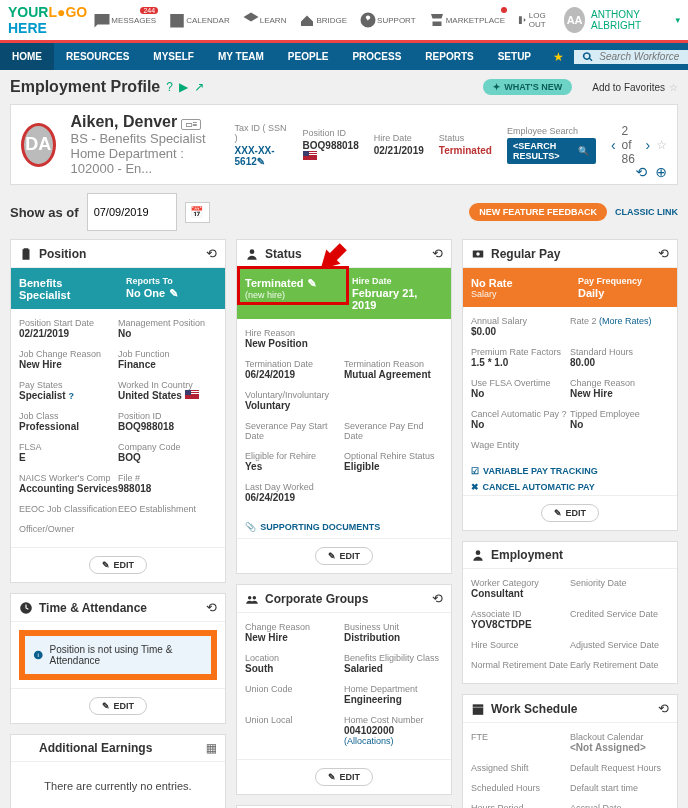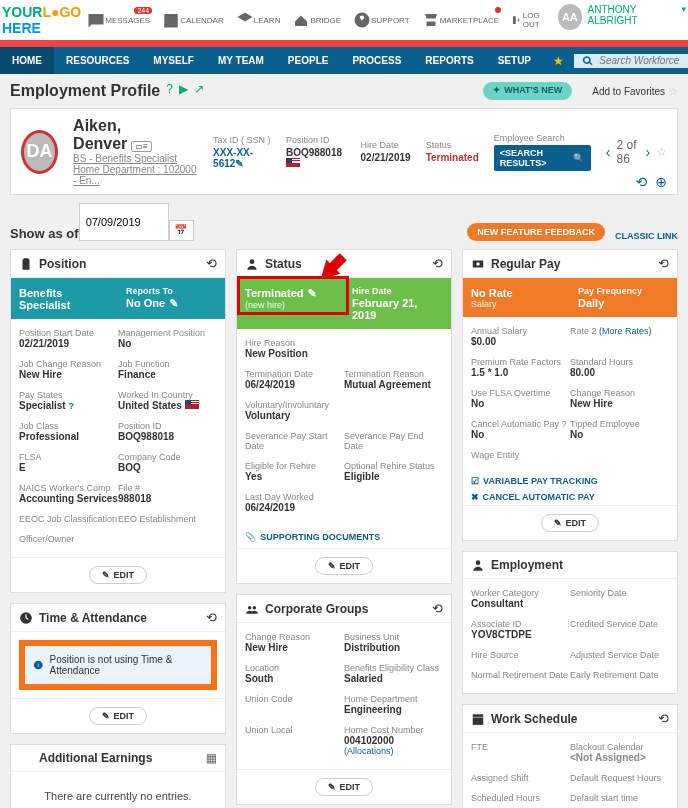--- a/index.html
+++ b/index.html
@@ -1,67 +1,67 @@
 <!DOCTYPE html>
 <html><head>
 <meta charset="utf-8">
 <style>
   * { box-sizing: border-box; margin: 0; padding: 0; }
   body { font-family: Arial, Helvetica, sans-serif; font-size: 11px; color: #333; background: #f0f0f0; width:688px; }
-  .topbar { background:#fff; display:flex; padding:4px 2px; border-bottom:7px solid #ef4444; }
+  .topbar { background:#fff; display:flex; align-items:center; padding:4px 8px; border-bottom:3px solid #ef4444; }
   .logo { font-weight:bold; font-size:14px; }
   .logo .y{color:#0a7;} .logo .l{color:#f90;} .logo .h{color:#09c;}
   .topbar-spacer{flex:1;}
   .top-icons{display:flex;gap:0;align-items:center;}
   .top-icon{display:flex;flex-direction:row;align-items:center;font-size:8px;color:#666;padding:2px 6px;position:relative;}
   .top-icon svg{width:18px;height:18px;fill:#666;}
   .badge{position:absolute;top:-2px;right:4px;background:#d33;color:#fff;border-radius:6px;font-size:7px;padding:0 3px;}
   .avatar{width:26px;height:26px;border-radius:50%;background:#bbb;color:#fff;display:flex;align-items:center;justify-content:center;font-size:11px;font-weight:bold;margin-left:6px;}
   .username{color:#0a7;font-size:10px;margin-left:6px;}
   .caret{color:#0a7;margin-left:3px;font-size:9px;}
 
   .navbar{background:#0b5f8e;display:flex;align-items:center;}
   .navbar a{color:#fff;font-size:10px;font-weight:bold;padding:8px 12px;text-decoration:none;}
   .navbar a.home{background:#084a70;}
   .nav-star{color:#fc0;padding:0 10px;font-size:12px;}
   .nav-search-wrap{flex:1;background:#d8ecf5;display:flex;align-items:center;padding:0 8px;height:100%;}
   .nav-search-wrap svg{width:14px;height:14px;fill:#0b5f8e;margin-right:6px;}
   .nav-search{border:none;background:transparent;font-size:10px;font-style:italic;color:#0b5f8e;outline:none;width:100%;}
 
-  .page-head{display:flex;padding:8px 10px;}
+  .page-head{display:flex;align-items:center;padding:8px 10px;}
   .page-title{font-size:16px;font-weight:bold;color:#333;}
   .page-head-icons{margin-left:6px;color:#0a7;font-size:12px;}
   .whats-new{background:#6dd3c7;color:#0b5f5a;border-radius:10px;padding:3px 10px;font-size:9px;font-weight:bold;margin-left:auto;}
   .favorites{margin-left:20px;font-size:10px;color:#333;display:flex;align-items:center;gap:4px;}
   .star-o{color:#bbb;}
   
   .emp-card{background:#fff;border:1px solid #ddd;margin:0 10px;padding:8px 10px;display:flex;align-items:center;gap:15px;position:relative;}
   .emp-av{width:44px;height:44px;border-radius:50%;background:#bbb;color:#fff;display:flex;align-items:center;justify-content:center;font-size:18px;font-weight:bold;border:3px solid #c33;}
   .emp-name{font-size:16px;font-weight:bold;color:#333;}
   .id-card{border:1px solid #999;border-radius:2px;padding:0 3px;font-size:8px;margin-left:4px;}
-  .emp-sub{font-size:10px;color:#888;text-decoration:underline;}
+  .emp-sub{font-size:13px;color:#888;}
   .emp-field{display:flex;flex-direction:column;gap:2px;}
   .emp-label{font-size:9px;color:#888;}
   .emp-value{font-size:10px;font-weight:bold;color:#333;}
   .emp-value.link{color:#0b5f8e;}
   .emp-value.red{color:#b33;}
   .flag{display:inline-block;width:14px;height:9px;background:linear-gradient(#b22234 10%,#fff 10%,#fff 20%,#b22234 20%,#b22234 30%,#fff 30%,#fff 40%,#b22234 40%,#b22234 50%,#fff 50%,#fff 60%,#b22234 60%);position:relative;}
   .flag::before{content:'';position:absolute;width:6px;height:5px;background:#3c3b6e;top:0;left:0;}
   .search-results{background:#0b5f8e;color:#fff;font-size:9px;font-weight:bold;padding:3px 6px;border-radius:2px;display:inline-flex;align-items:center;gap:3px;}
   .pager{display:flex;align-items:center;gap:6px;font-size:12px;color:#666;}
   .pager-ctrl{color:#0b5f8e;font-size:14px;}
   .add-plus{color:#0b5f8e;font-size:14px;}
   .refresh{color:#0b5f8e;font-size:14px;}
 
-  .showas{display:flex;align-items:flex-end;padding:8px 10px;gap:0;}
+  .showas{display:flex;align-items:center;padding:8px 10px;gap:8px;}
   .showas-label{font-size:13px;font-weight:bold;}
   .date-input{border:1px solid #ccc;padding:12px 6px;font-size:11px;width:90px;}
   .cal-btn{border:1px solid #ccc;padding:3px 5px;background:#fff;}
   .nff{margin-left:auto;background:#f07a27;color:#fff;border-radius:10px;padding:4px 10px;font-size:9px;font-weight:bold;}
-  .classic{color:#0b5f8e;font-size:9px;font-weight:bold;margin-left:10px;}
+  .classic{color:#0b5f8e;font-size:9px;font-weight:bold;}
 
   .cols{display:flex;gap:10px;padding:0 10px 10px;align-items:flex-start;}
   .col{width:220px;display:flex;flex-direction:column;gap:10px;}
   .card{background:#fff;border:1px solid #ddd;}
   .card-head{display:flex;align-items:center;padding:6px 8px;border-bottom:1px solid #eee;justify-content:center;}
   .card-head svg{width:14px;height:14px;margin-right:6px;fill:#333;}
   .card-title{font-size:12px;font-weight:bold;flex:1;}
   .card-refresh{color:#333;font-size:13px;}
   .card-grid-icon{color:#666;font-size:12px;}
 

